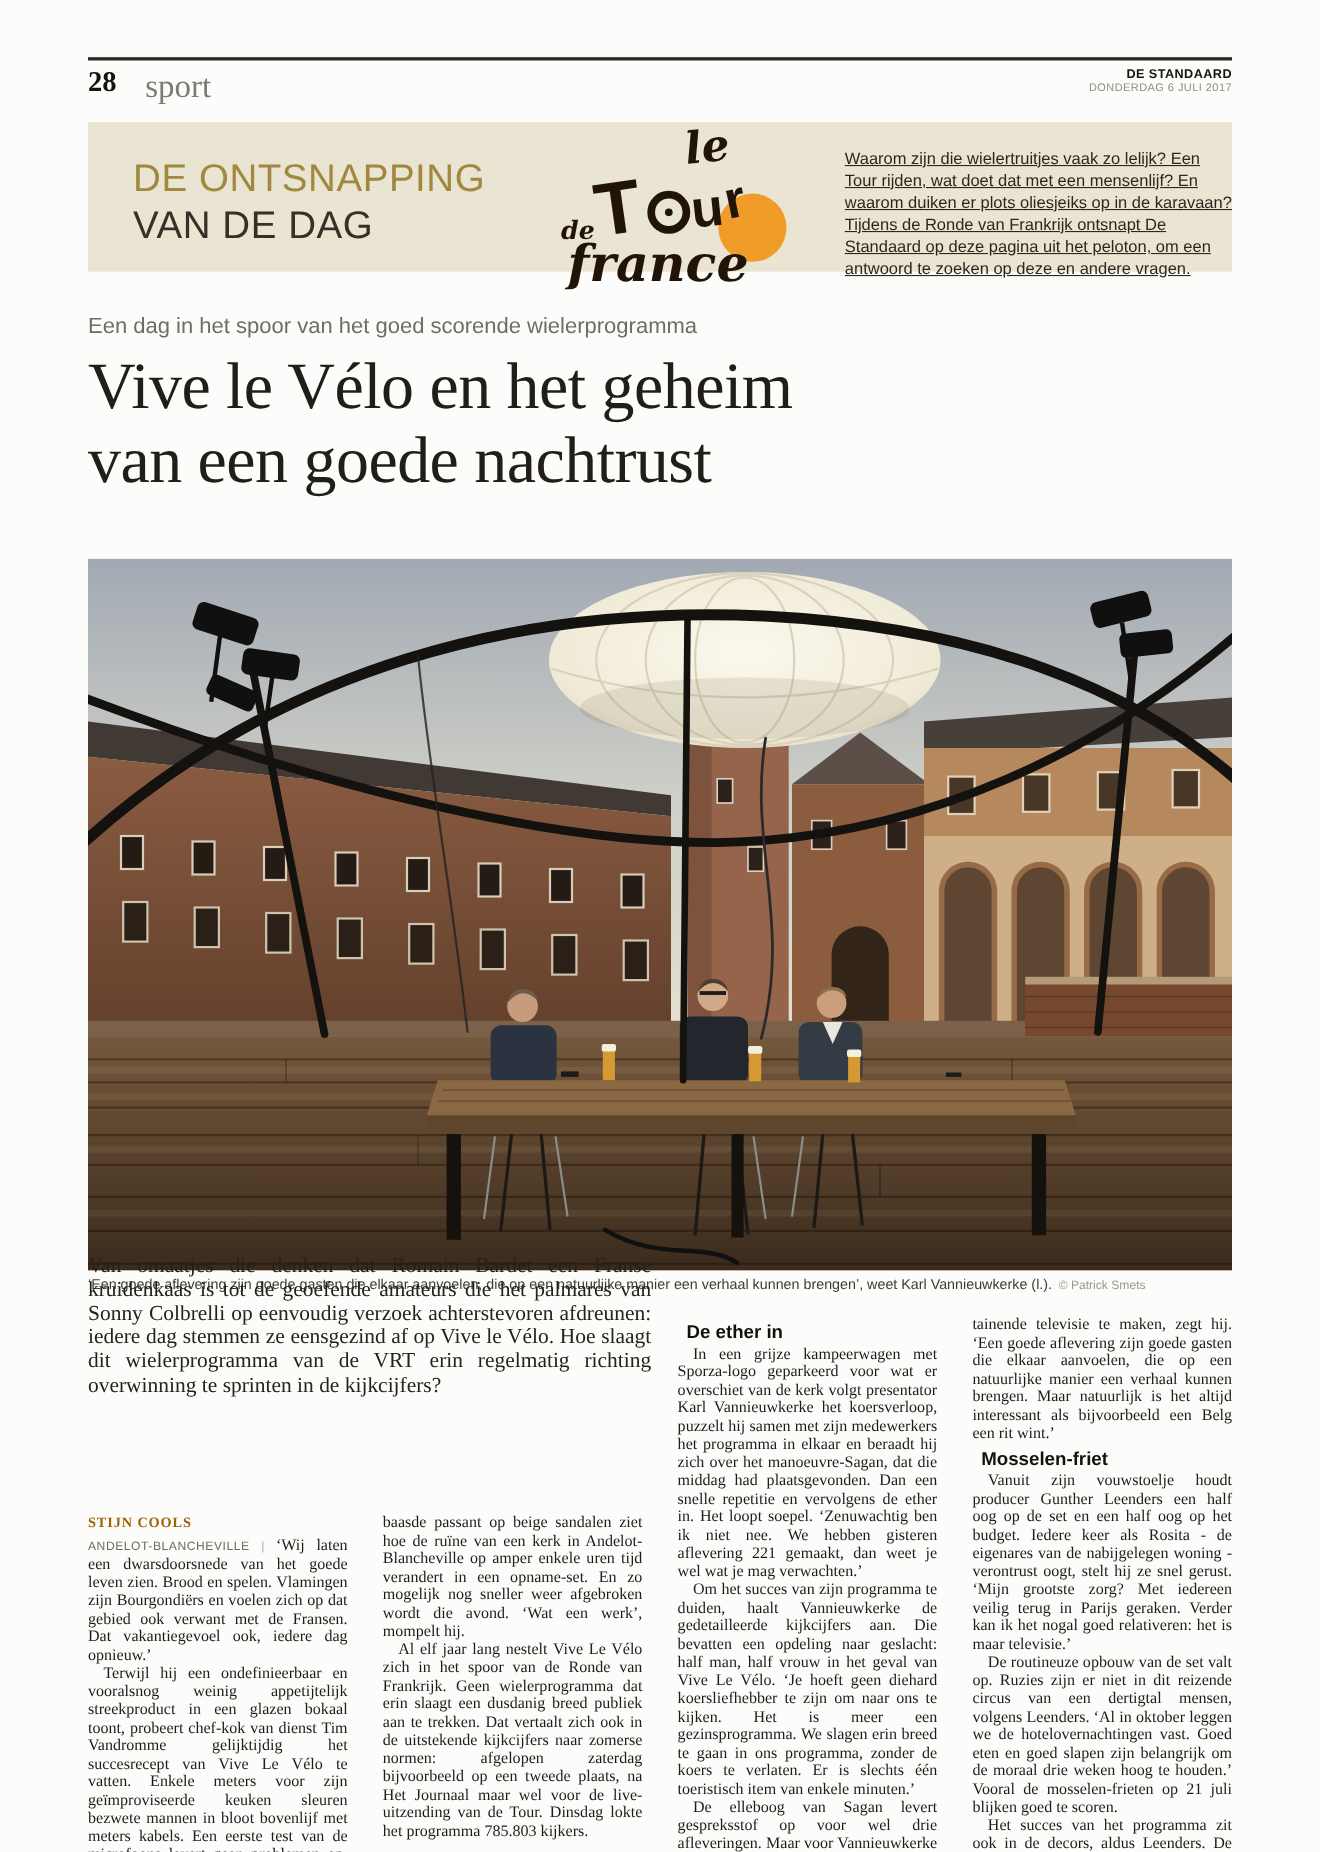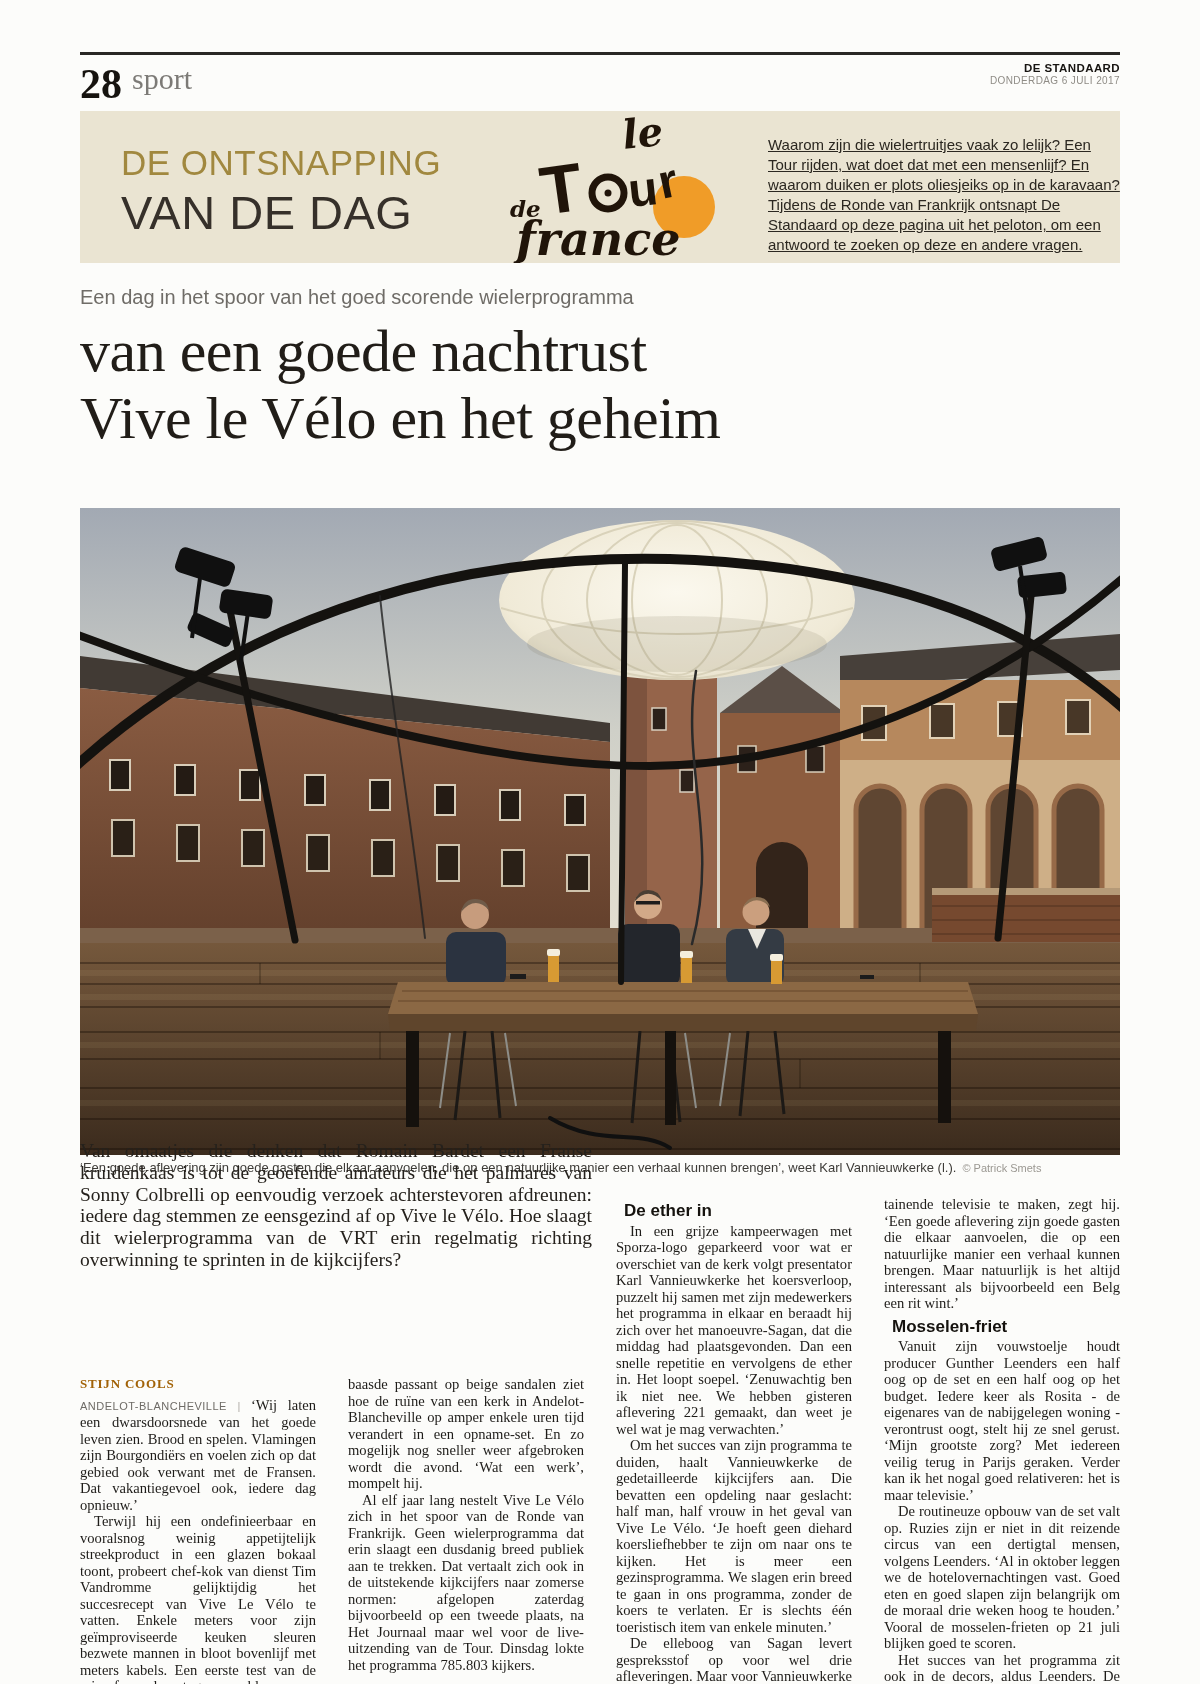--- a/index.html
+++ b/index.html
@@ -2,30 +2,30 @@
 <html><head>
 <meta charset="utf-8">
 <style>
   html,body{margin:0;padding:0;background:#ffffff;}
   .page{position:relative;width:1200px;height:1684px;background:#fcfcfa;margin:0 auto;overflow:hidden;
         font-family:"Liberation Serif",serif;color:#1d1b18;}
   .abs{position:absolute;}
 
   
   .toprule{left:80px;top:52px;width:1040px;height:3px;background:#292724;}
-  .pagenum{left:80px;top:60px;font-size:42px;font-weight:bold;color:#16130f;}
+  .pagenum{left:80px;top:60px;font-size:26px;font-weight:bold;color:#16130f;}
   .section{left:132px;top:62px;font-size:30px;color:#7c7a76;text-align:right;}
   .brand{right:80px;left:auto;top:62px;text-align:right;font-family:"Liberation Sans",sans-serif;}
   .brand .b1{font-size:11.5px;font-weight:bold;color:#171411;letter-spacing:.4px;}
   .brand .b2{font-size:10px;color:#8f8c86;letter-spacing:.4px;margin-top:1px;}
 
   
-  .promo{left:80px;top:111px;width:1040px;height:152px;background:#eae4d2;}
+  .promo{left:80px;top:111px;width:1040px;height:136px;background:#eae4d2;}
   .promo-t1{left:41px;top:32px;font-family:"Liberation Sans",sans-serif;font-size:35px;color:#a1883f;letter-spacing:.5px;}
-  .promo-t2{left:41px;top:74px;font-family:"Liberation Sans",sans-serif;font-size:47px;color:#36302a;letter-spacing:.5px;}
+  .promo-t2{left:41px;top:74px;font-family:"Liberation Sans",sans-serif;font-size:35px;color:#36302a;letter-spacing:.5px;}
   .promo-logo{left:408px;top:2px;width:250px;height:148px;}
   .promo-intro{left:688px;top:24px;width:352px;font-family:"Liberation Sans",sans-serif;
                font-size:15px;line-height:20px;color:#2b2720;text-decoration:underline;}
 
   
   .kicker{left:80px;top:286px;font-family:"Liberation Sans",sans-serif;font-size:20px;color:#6f6c67;}
   .headline{left:80px;top:318px;width:1000px;font-size:60px;line-height:67px;color:#211d18;letter-spacing:-.5px;}
 
   
   .photo{left:80px;top:508px;width:1040px;height:647px;background:#cbc9c2;}
@@ -78,22 +78,22 @@
         <text x="142" y="94" font-family="'Liberation Sans',sans-serif" font-weight="bold" font-size="48" fill="#201409" transform="rotate(-6 142 94)">u</text>
         <text x="174" y="86" font-family="'Liberation Sans',sans-serif" font-weight="bold" font-size="48" fill="#201409" transform="rotate(-12 174 86)">r</text>
         <text x="28" y="142" font-family="'DejaVu Serif',serif" font-style="italic" font-weight="bold" font-size="46" fill="#201409">france</text>
       </svg>
     </div>
     <div class="abs promo-intro">Waarom zijn die wielertruitjes vaak zo lelijk? Een Tour rijden, wat doet dat met een mensenlijf? En waarom duiken er plots oliesjeiks op in de karavaan? Tijdens de Ronde van Frankrijk ontsnapt De Standaard op deze pagina uit het peloton, om een antwoord te zoeken op deze en andere vragen.</div>
   </div>
 
   <div class="abs kicker">Een dag in het spoor van het goed scorende wielerprogramma</div>
   <div class="abs headline">
+    <div>Vive le Vélo en het geheim</div>
     <div>van een goede nachtrust</div>
-    <div>Vive le Vélo en het geheim</div>
   </div>
 
   <div class="abs photo">
     <svg viewBox="0 0 1040 647" preserveAspectRatio="none">
       <defs>
         <linearGradient id="sky" x1="0" y1="0" x2="0" y2="1">
           <stop offset="0" stop-color="#a2a9b3"></stop>
             <stop offset="0.5" stop-color="#cfd0c8"></stop>
             <stop offset="1" stop-color="#e6e0d1"></stop>
         </linearGradient>

